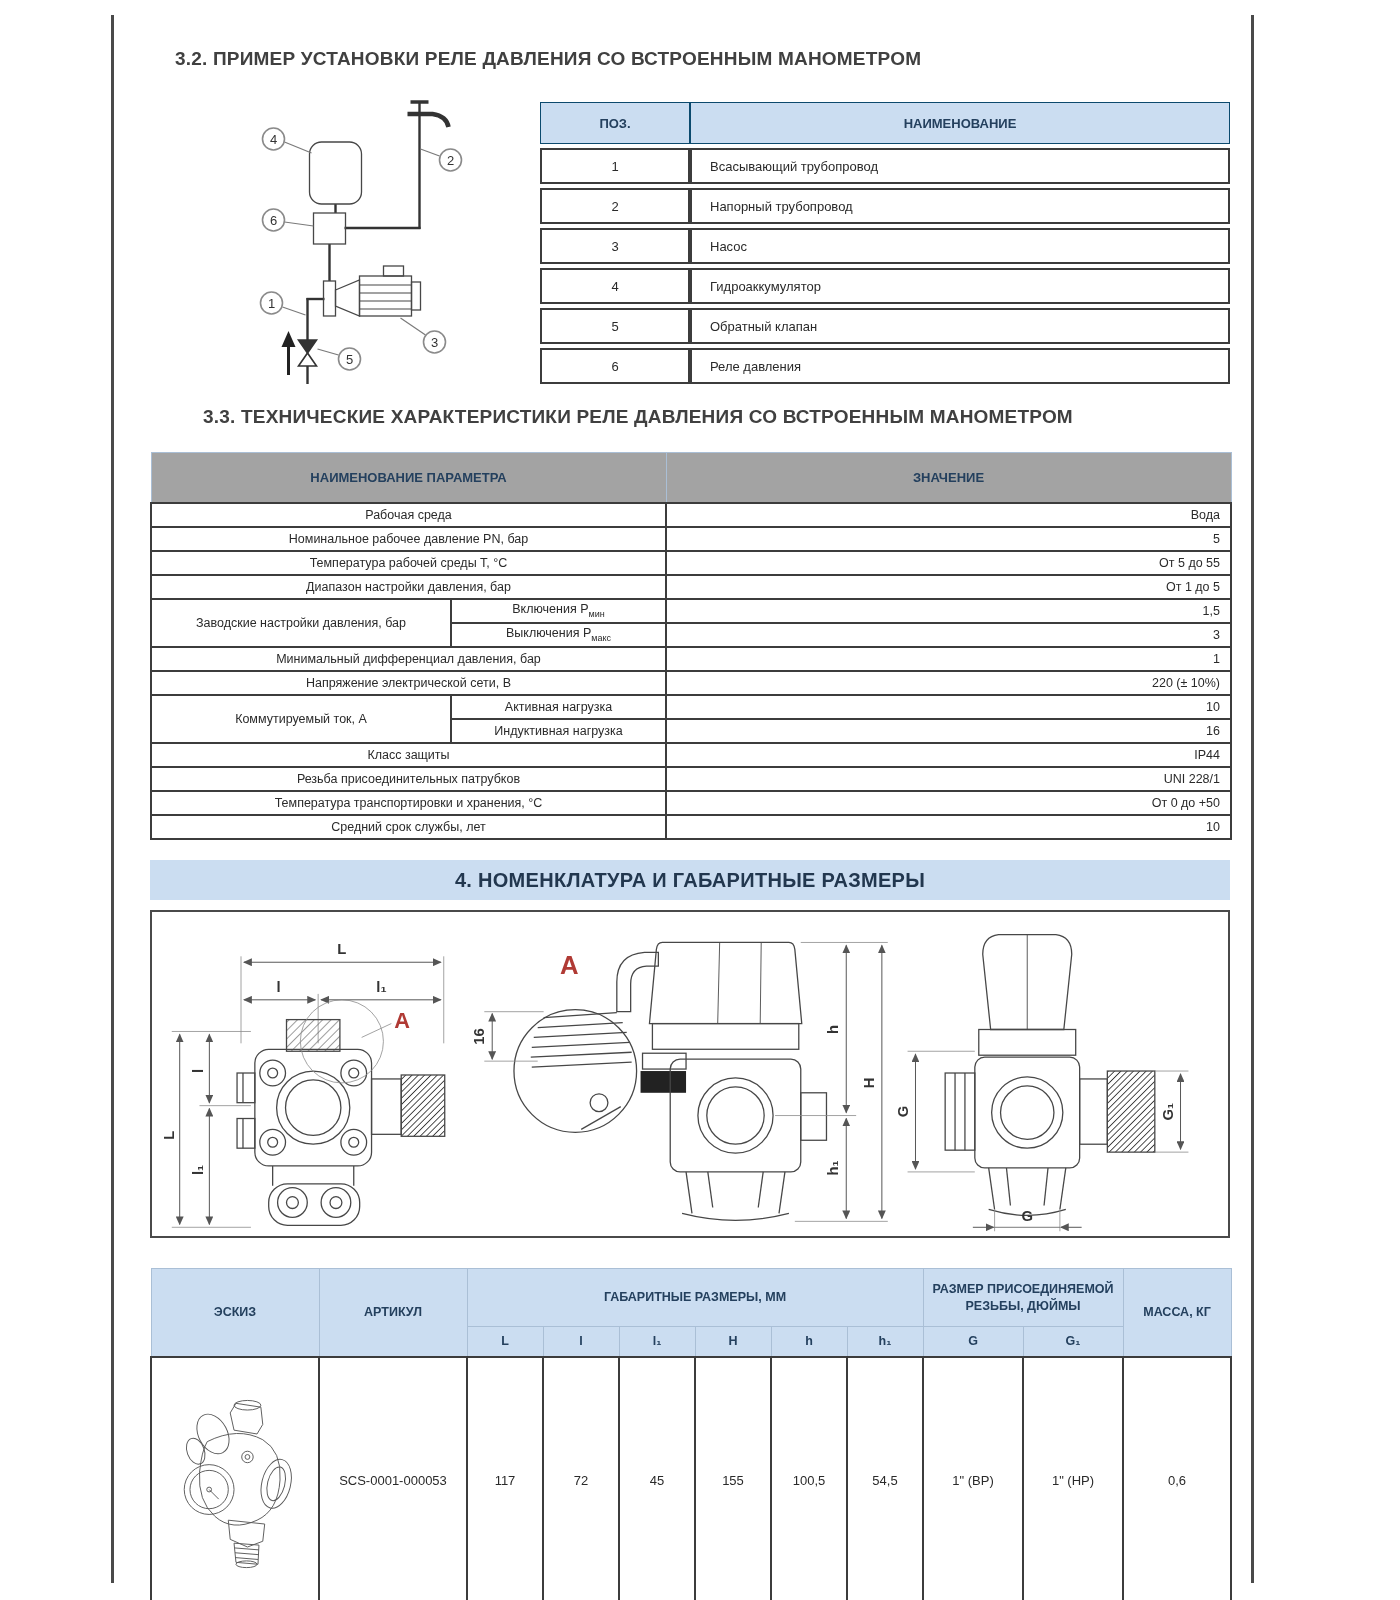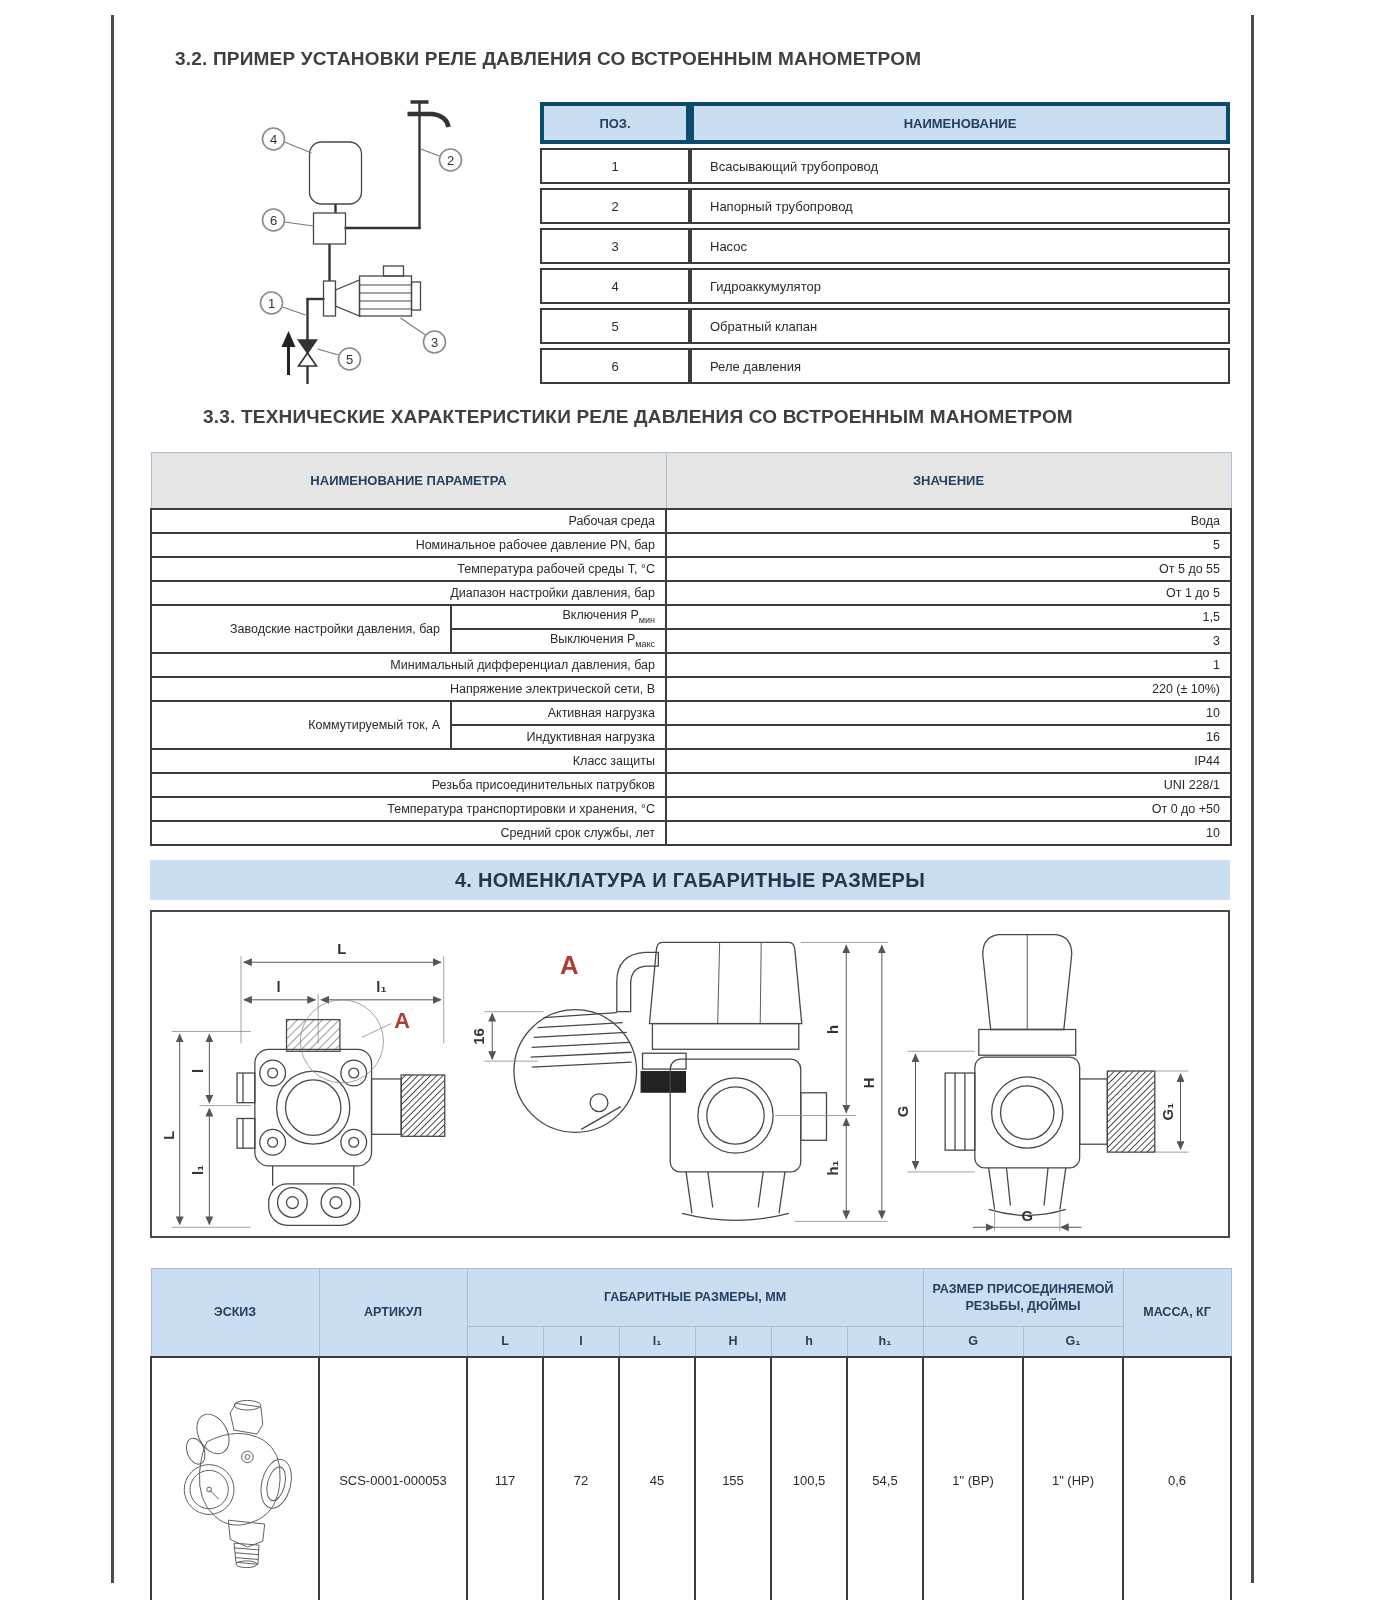--- a/index.html
+++ b/index.html
@@ -17,43 +17,43 @@
     letter-spacing:0.2px; white-space:nowrap;
   }
 
   
   table.tbl32 {
     position:absolute; left:540px; top:98px; width:690px;
     border-collapse:separate; border-spacing:0 4px; table-layout:fixed;
   }
   table.tbl32 th {
     background:#cbddf1; color:#24405e; font-size:13px; font-weight:700;
-    height:42px; border:4px solid #0c4a6e; text-align:center;
+    height:42px; border:1px solid #0c4a6e; text-align:center;
   }
   table.tbl32 td {
     border:2px solid #3c3c3c; height:36px; font-size:13px; color:#2a2a2a;
     background:#fff;
   }
   table.tbl32 td.pos { text-align:center; }
   table.tbl32 td.nm  { padding-left:18px; text-align:left; }
 
   
   table.tbl33 {
     position:absolute; left:150px; top:452px; width:1080px;
     border-collapse:collapse; table-layout:fixed;
   }
   table.tbl33 th {
-    background:#e5e5e5; color:#24405e; font-size:13px; font-weight:700;
-    height:56px; border:1px solid #aabfd6; text-align:center;
+    background:#a3a3a3; color:#24405e; font-size:13px; font-weight:700;
+    height:50px; border:1px solid #aabfd6; text-align:center;
   }
   table.tbl33 td {
     border:2px solid #3c3c3c; height:24px; font-size:12.5px; color:#2a2a2a;
     padding:1px 10px; background:#fff;
   }
-  table.tbl33 td.pname { text-align:right;border-radius:10px; }
+  table.tbl33 td.pname { text-align:center;border-radius:10px; }
   table.tbl33 td.pval  { text-align:right; }
   table.tbl33 sub { font-size:9px; }
 
   
   .banner4 {
     position:absolute; left:150px; top:860px; width:1080px; height:40px;
     background:#cbddf1; display:flex; align-items:center; justify-content:center;
     font-size:20px; font-weight:700; color:#22374f; letter-spacing:0.3px;
   }
 

